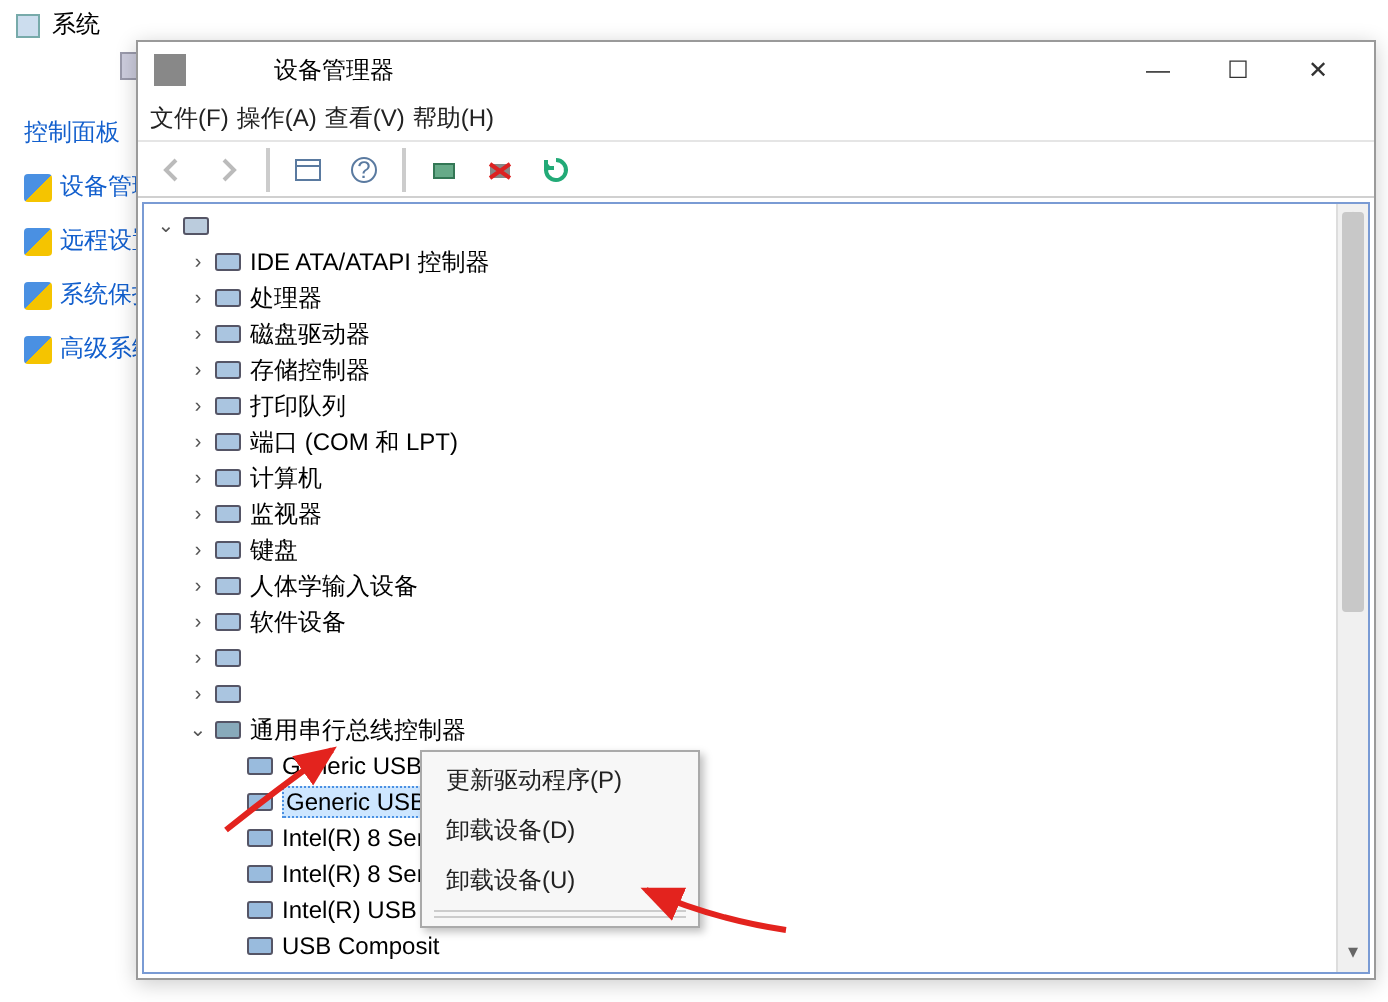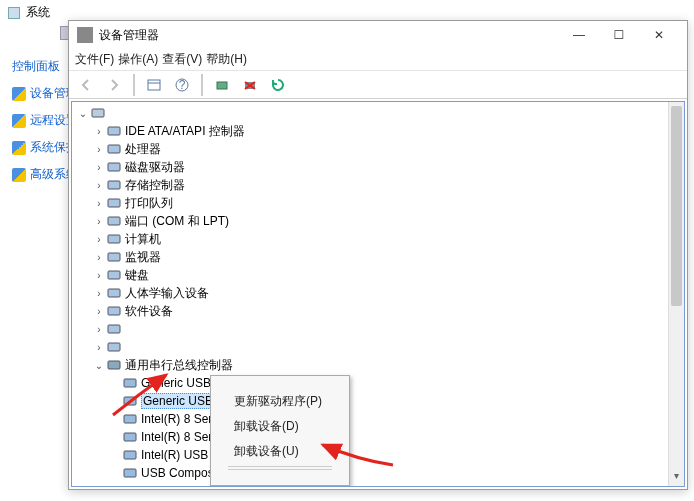--- a/index.html
+++ b/index.html
@@ -12,42 +12,42 @@
 .cp-bread .home { width: 14px; height: 14px; background: #ccd; border: 1px solid #99a; display:inline-block; }
 .cp-bread .sep { color: #888; }
 .cp-side { position: absolute; top: 58px; left: 12px; display: flex; flex-direction: column; gap: 10px; }
 .cp-side div { display: flex; align-items: center; gap: 4px; color: #125fcd; }
 .shield { width: 14px; height: 14px; background: linear-gradient(135deg,#4a90e2 50%, #f5c400 50%); border-radius: 2px; display:inline-block; }
 
 
 .dm { position: absolute; top: 20px; left: 68px; width: 620px; height: 470px; background: #fff; border: 1px solid #9a9a9a; box-shadow: 0 2px 10px rgba(0,0,0,.2); display:flex; flex-direction:column; }
 .dm-titlebar { height: 28px; display: flex; align-items: center; padding: 0 8px; }
 .dm-titlebar .ticon { width: 16px; height: 16px; background:#888; margin-right:6px;}
-.dm-titlebar .t { flex: 1; }
+.dm-titlebar .t { flex: 1; margin-left: 38px; }
 .dm-winbtns { display: flex; }
 .dm-winbtns div { width: 40px; height: 28px; display: flex; align-items: center; justify-content: center; color: #333; }
 
 .dm-menu { height: 22px; display: flex; align-items: center; padding: 0 6px; gap: 4px; border-bottom:1px solid #e5e5e5;}
 .dm-menu span { color: #222; }
 
 .dm-toolbar { height: 28px; display: flex; align-items: center; padding: 0 6px; gap: 6px; border-bottom:1px solid #d0d0d0;}
 .tb { width: 22px; height: 22px; display: flex; align-items: center; justify-content: center; border:1px solid transparent; }
 .tb svg { width:16px; height:16px; }
 .tb.sep { width: 1px; background: #ccc; margin: 0 2px; }
 
 .dm-body { flex: 1; border: 1px solid #7a9bd4; margin: 2px; overflow: auto; padding: 2px 4px; position:relative; }
 .tree-row { display: flex; align-items: center; height: 18px; white-space: nowrap; }
 .tree-row.sel .lbl { background: #cde6ff; border:1px dotted #4a90e2; padding:0 1px;}
 .exp { width: 14px; color: #555; font-size:10px; text-align:center; }
 .dev-ic { width: 16px; height: 14px; margin-right: 3px; display:inline-flex; align-items:center; justify-content:center;}
 .dev-ic svg{width:14px;height:12px;}
 .ind { display:inline-block; }
 
 
-.ctx { position: absolute; background: #f7f7f7; border: 1px solid #aaa; box-shadow: 2px 2px 4px rgba(0,0,0,.25); width: 140px; padding: 13px; }
+.ctx { position: absolute; background: #f7f7f7; border: 1px solid #aaa; box-shadow: 2px 2px 4px rgba(0,0,0,.25); width: 140px; padding: 2px; }
 .ctx div { padding: 4px 10px; color: #222; }
 .ctx hr { border: none; border-top: 1px solid #ccc; margin: 2px 4px; }
 
 
 .arrow { position: absolute; pointer-events:none; }
 .arrow svg { overflow:visible; }
 
 .scrollbar { position:absolute; right:0; top:0; bottom:0; width:16px; background:#f0f0f0; border-left:1px solid #ddd;}
 .scrollbar .thumb{ position:absolute; left:2px; right:2px; top:4px; height:200px; background:#c8c8c8; border-radius:2px;}
 .scrollbar .arr{position:absolute; left:0; right:0; height:16px; text-align:center; color:#666; font-size:10px;}

